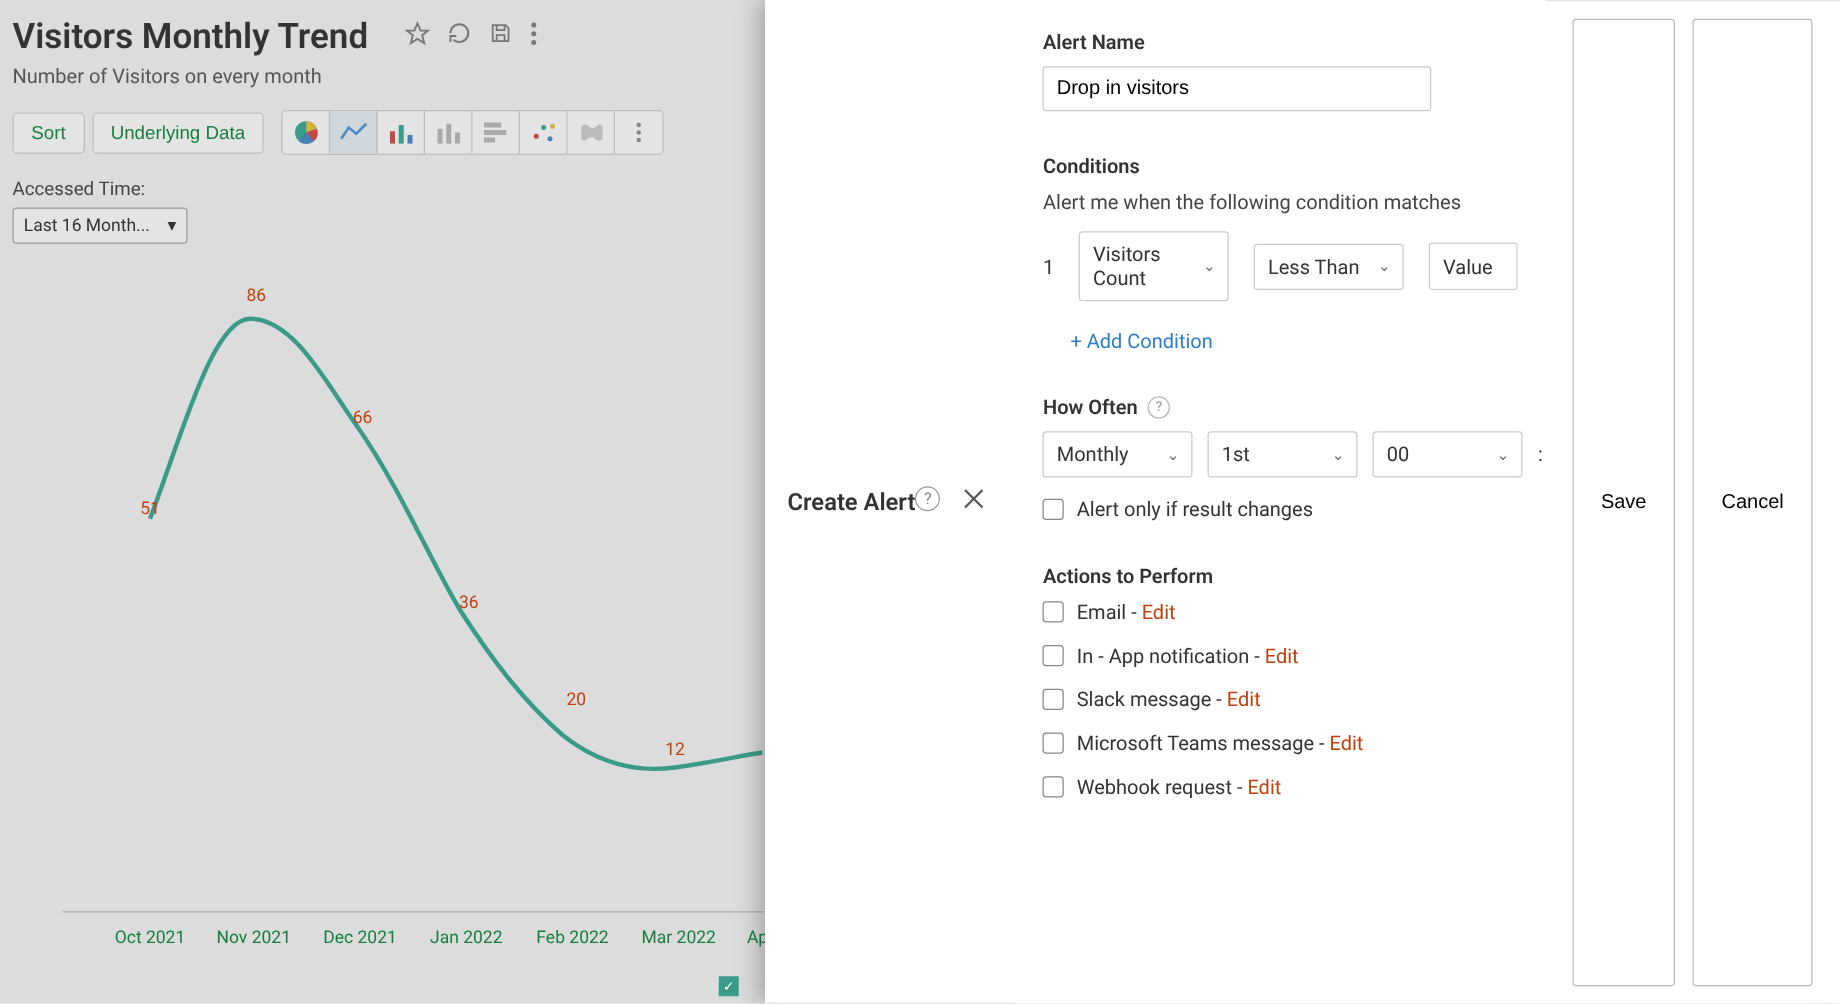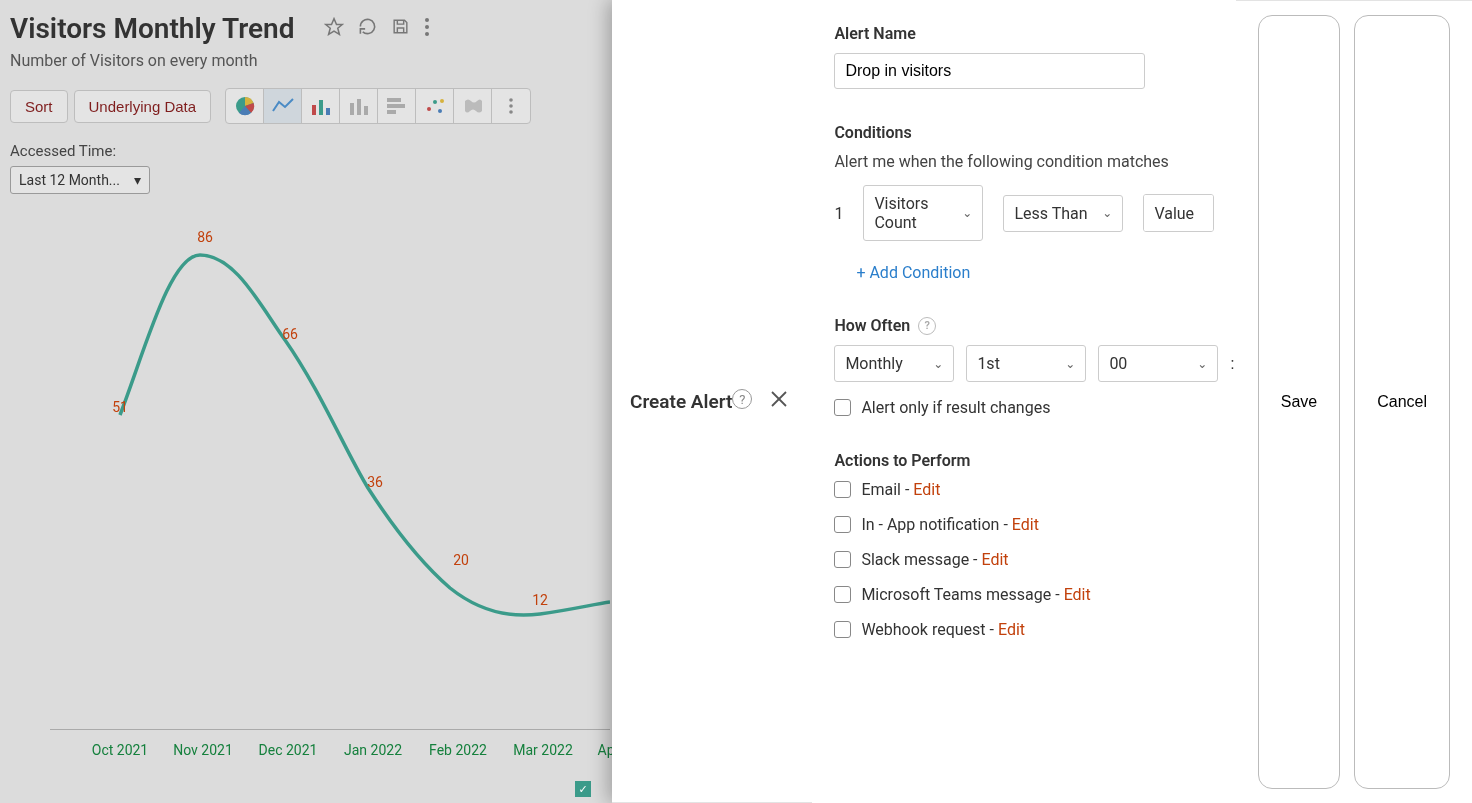--- a/index.html
+++ b/index.html
@@ -29,21 +29,21 @@
   .title-row { display: flex; align-items: center; gap: 12px; }
   .title-icons { display: inline-flex; gap: 14px; color: #777; }
   .subtitle { font-size: 16px; color: #555; margin-top: 6px; }
   .toolbar-row { display: flex; align-items: center; gap: 6px; margin-top: 18px; }
   .btn {
     background: #e4e4e4;
     border: 1px solid #bdbdbd;
     border-radius: 4px;
     padding: 7px 14px;
     font-size: 15px;
-    color: #7f1d1d;
+    color: #15803d;
     cursor: pointer;
   }
   .chart-type-group {
     display: inline-flex;
     border: 1px solid #bdbdbd;
     border-radius: 4px;
     overflow: hidden;
     margin-left: 8px;
     background: #e4e4e4;
   }
@@ -151,21 +151,21 @@
     width: 17px; height: 17px; border: 1.5px solid #888; border-radius: 3px; background:#fff; cursor:pointer;
   }
   .actions-list { display: flex; flex-direction: column; gap: 16px; margin-top: 4px; }
   .edit-link { color: #c2410c; cursor: pointer; }
   .panel-footer {
     border-top: 1px solid #e3e3e3;
     padding: 14px 22px;
     display: flex; justify-content: flex-end; gap: 14px;
   }
   .foot-btn {
-    border: 1px solid #bbb; background: #fff; border-radius: 14px;
+    border: 1px solid #bbb; background: #fff; border-radius: 3px;
     padding: 8px 22px; font-size: 16px; cursor: pointer;
   }
   .help-inline {
     width: 18px; height: 18px; border: 1.5px solid #bbb; border-radius: 50%;
     display:inline-flex; align-items:center; justify-content:center;
     font-size: 11px; color:#aaa;
   }
 </style>
 </head>
 <body>
@@ -258,21 +258,21 @@
             <circle cx="3" cy="3" r="1.8"></circle>
             <circle cx="3" cy="9" r="1.8"></circle>
             <circle cx="3" cy="15" r="1.8"></circle>
           </svg>
       </div>
     </div>
   </div>
 
   <div class="filter-label">Accessed Time:</div>
   <div class="dropdown">
-    <span>Last 12 Month...</span>
+    <span>Last 16 Month...</span>
     <span>▾</span>
   </div>
 
   <div class="chart-area">
     <svg class="spline" width="560" height="560">
       <path d="M 70 205 C 95 140 120 45 150 45 C 185 45 210 95 235 130 C 270 180 295 240 318 278 C 345 320 370 352 400 378 C 430 402 460 408 490 404 C 520 400 545 394 560 392" stroke="#3b9b8a" stroke-width="3.5" fill="none"></path>
     </svg>
     <div class="axis-line"></div>
 
     <div class="x-label" style="left:70px">Oct 2021</div>

